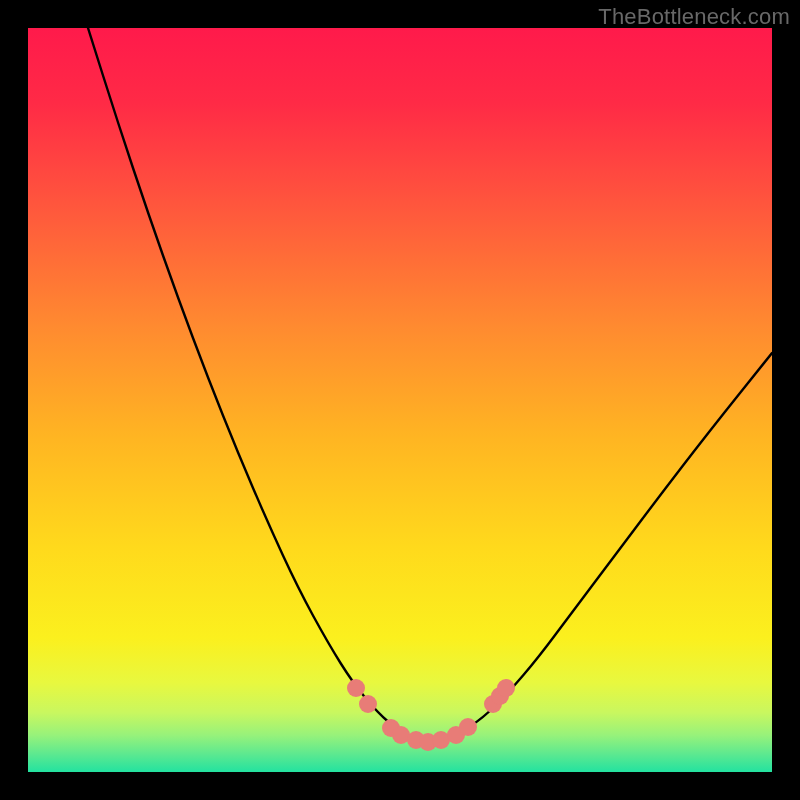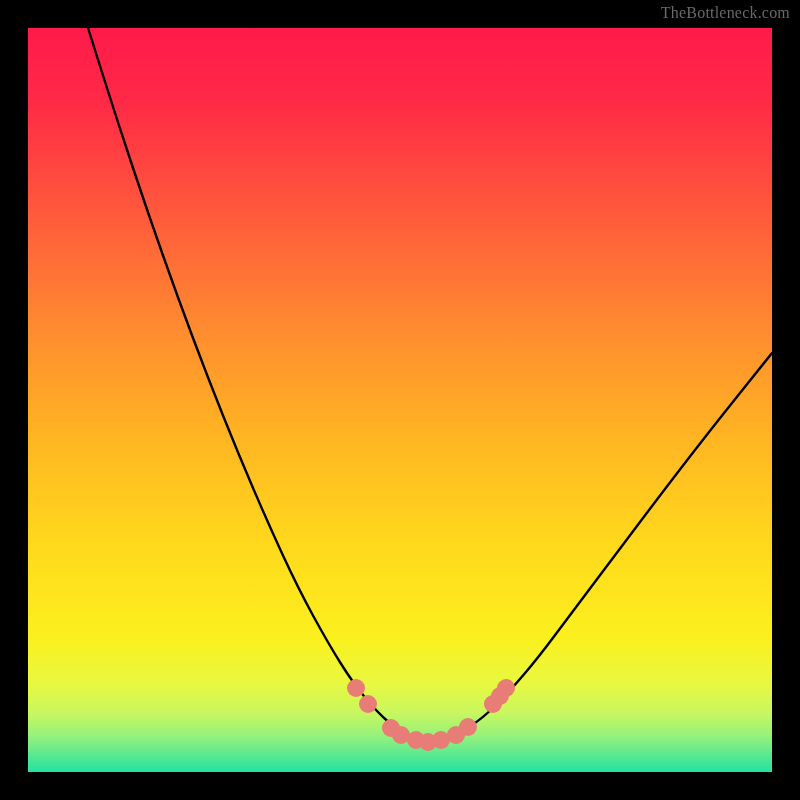--- a/index.html
+++ b/index.html
@@ -22,24 +22,23 @@
     top: 28px;
     width: 744px;
     height: 744px;
     overflow: hidden;
   }
   .watermark {
     position: absolute;
     top: 4px;
     right: 10px;
     color: #686868;
-    font-size: 16px;
+    font-size: 22px;
     font-weight: 500;
     letter-spacing: 0.2px;
-    font-family: Liberation Serif, serif;
   }
   svg {
     position: absolute;
     inset: 0;
   }
 </style>
 </head>
 <body>
 
 <div class="frame">

